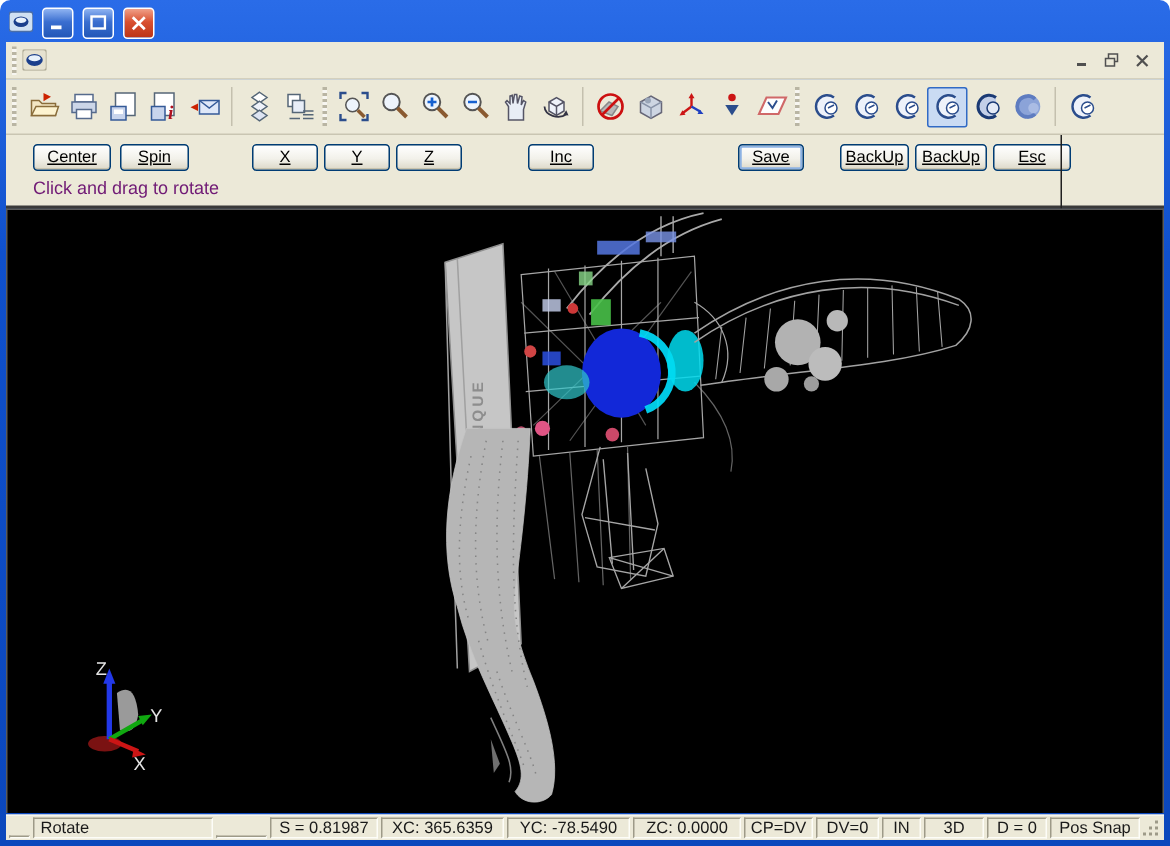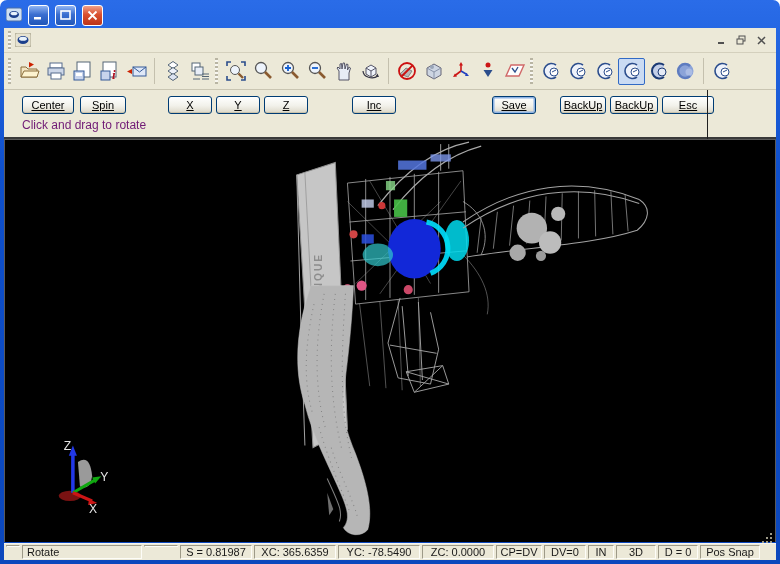--- a/index.html
+++ b/index.html
@@ -59,21 +59,21 @@
 
   
   .viewport{flex:1;background:#000;border:1px solid #5a5a5a;border-bottom:none;
     position:relative;overflow:hidden;margin-bottom:1px;}
   .viewport svg.scene{width:100%;height:100%;display:block;}
   .plate-text{font-family:"Liberation Sans",sans-serif;font-size:10px;font-weight:bold;
     fill:#8d8d8d;letter-spacing:2px;text-anchor:middle;}
   .axis-label{font-family:"Liberation Sans",sans-serif;font-size:12px;fill:#e4e4e4;}
 
   
-  .statusbar{height:17px;background:#ece9d8;display:flex;align-items:flex-start;
+  .statusbar{height:17px;background:#ece9d8;display:flex;align-items:flex-end;
     font-size:11px;color:#1a1a1a;padding:1px 2px;border-top:1px solid #f6f5ef;}
   .sb-cell{border:1px solid;border-color:#9d9a88 #fdfdf8 #fdfdf8 #9d9a88;
     padding:0 4px;margin-right:2px;display:flex;align-items:center;
     justify-content:center;white-space:nowrap;overflow:hidden;flex:none;}
   .sb-cell.left{justify-content:flex-start;}
   .sb-w14{width:14px}.sb-w120{width:120px}.sb-w34{width:34px}.sb-w72{width:72px}
   .sb-w82{width:82px}.sb-w46{width:46px}.sb-w42{width:42px}.sb-w26{width:26px}
   .sb-w24{width:40px}.sb-w40{width:40px}.sb-w60{width:60px;margin-left:auto;}
   .sb-grip{width:13px;position:relative;}
   .sb-grip::after{content:"";position:absolute;right:2px;bottom:2px;width:2px;height:2px;

